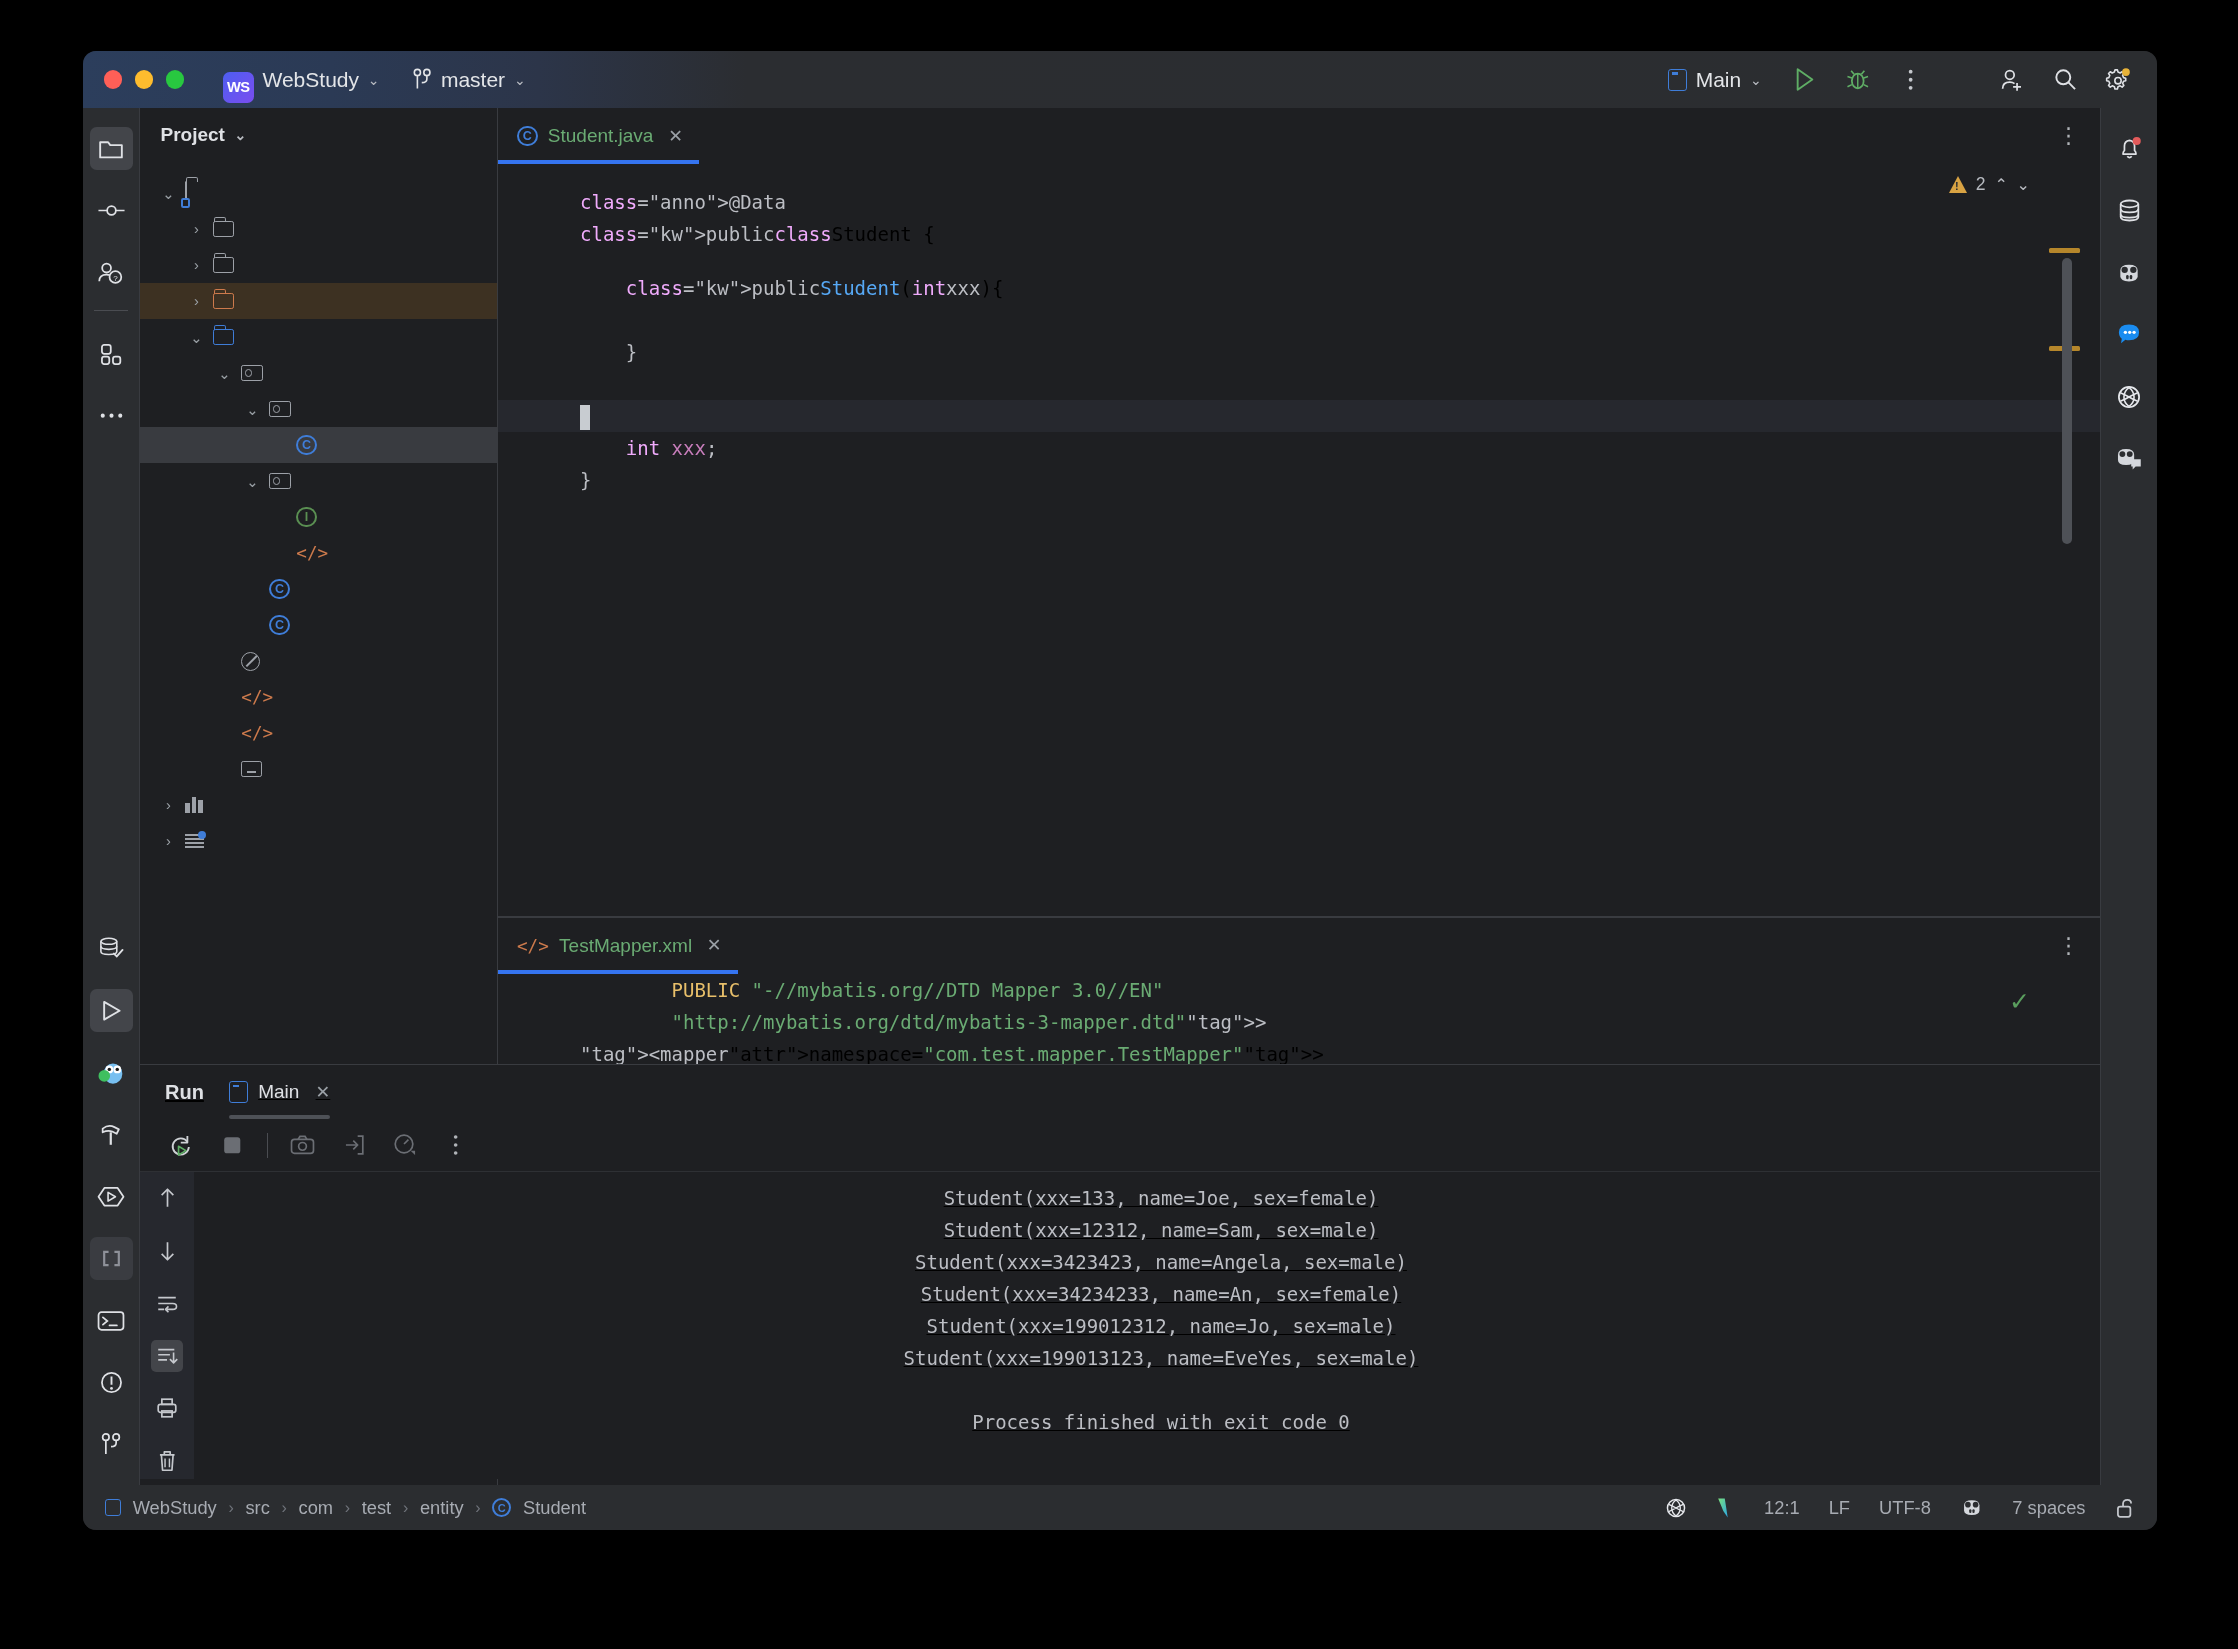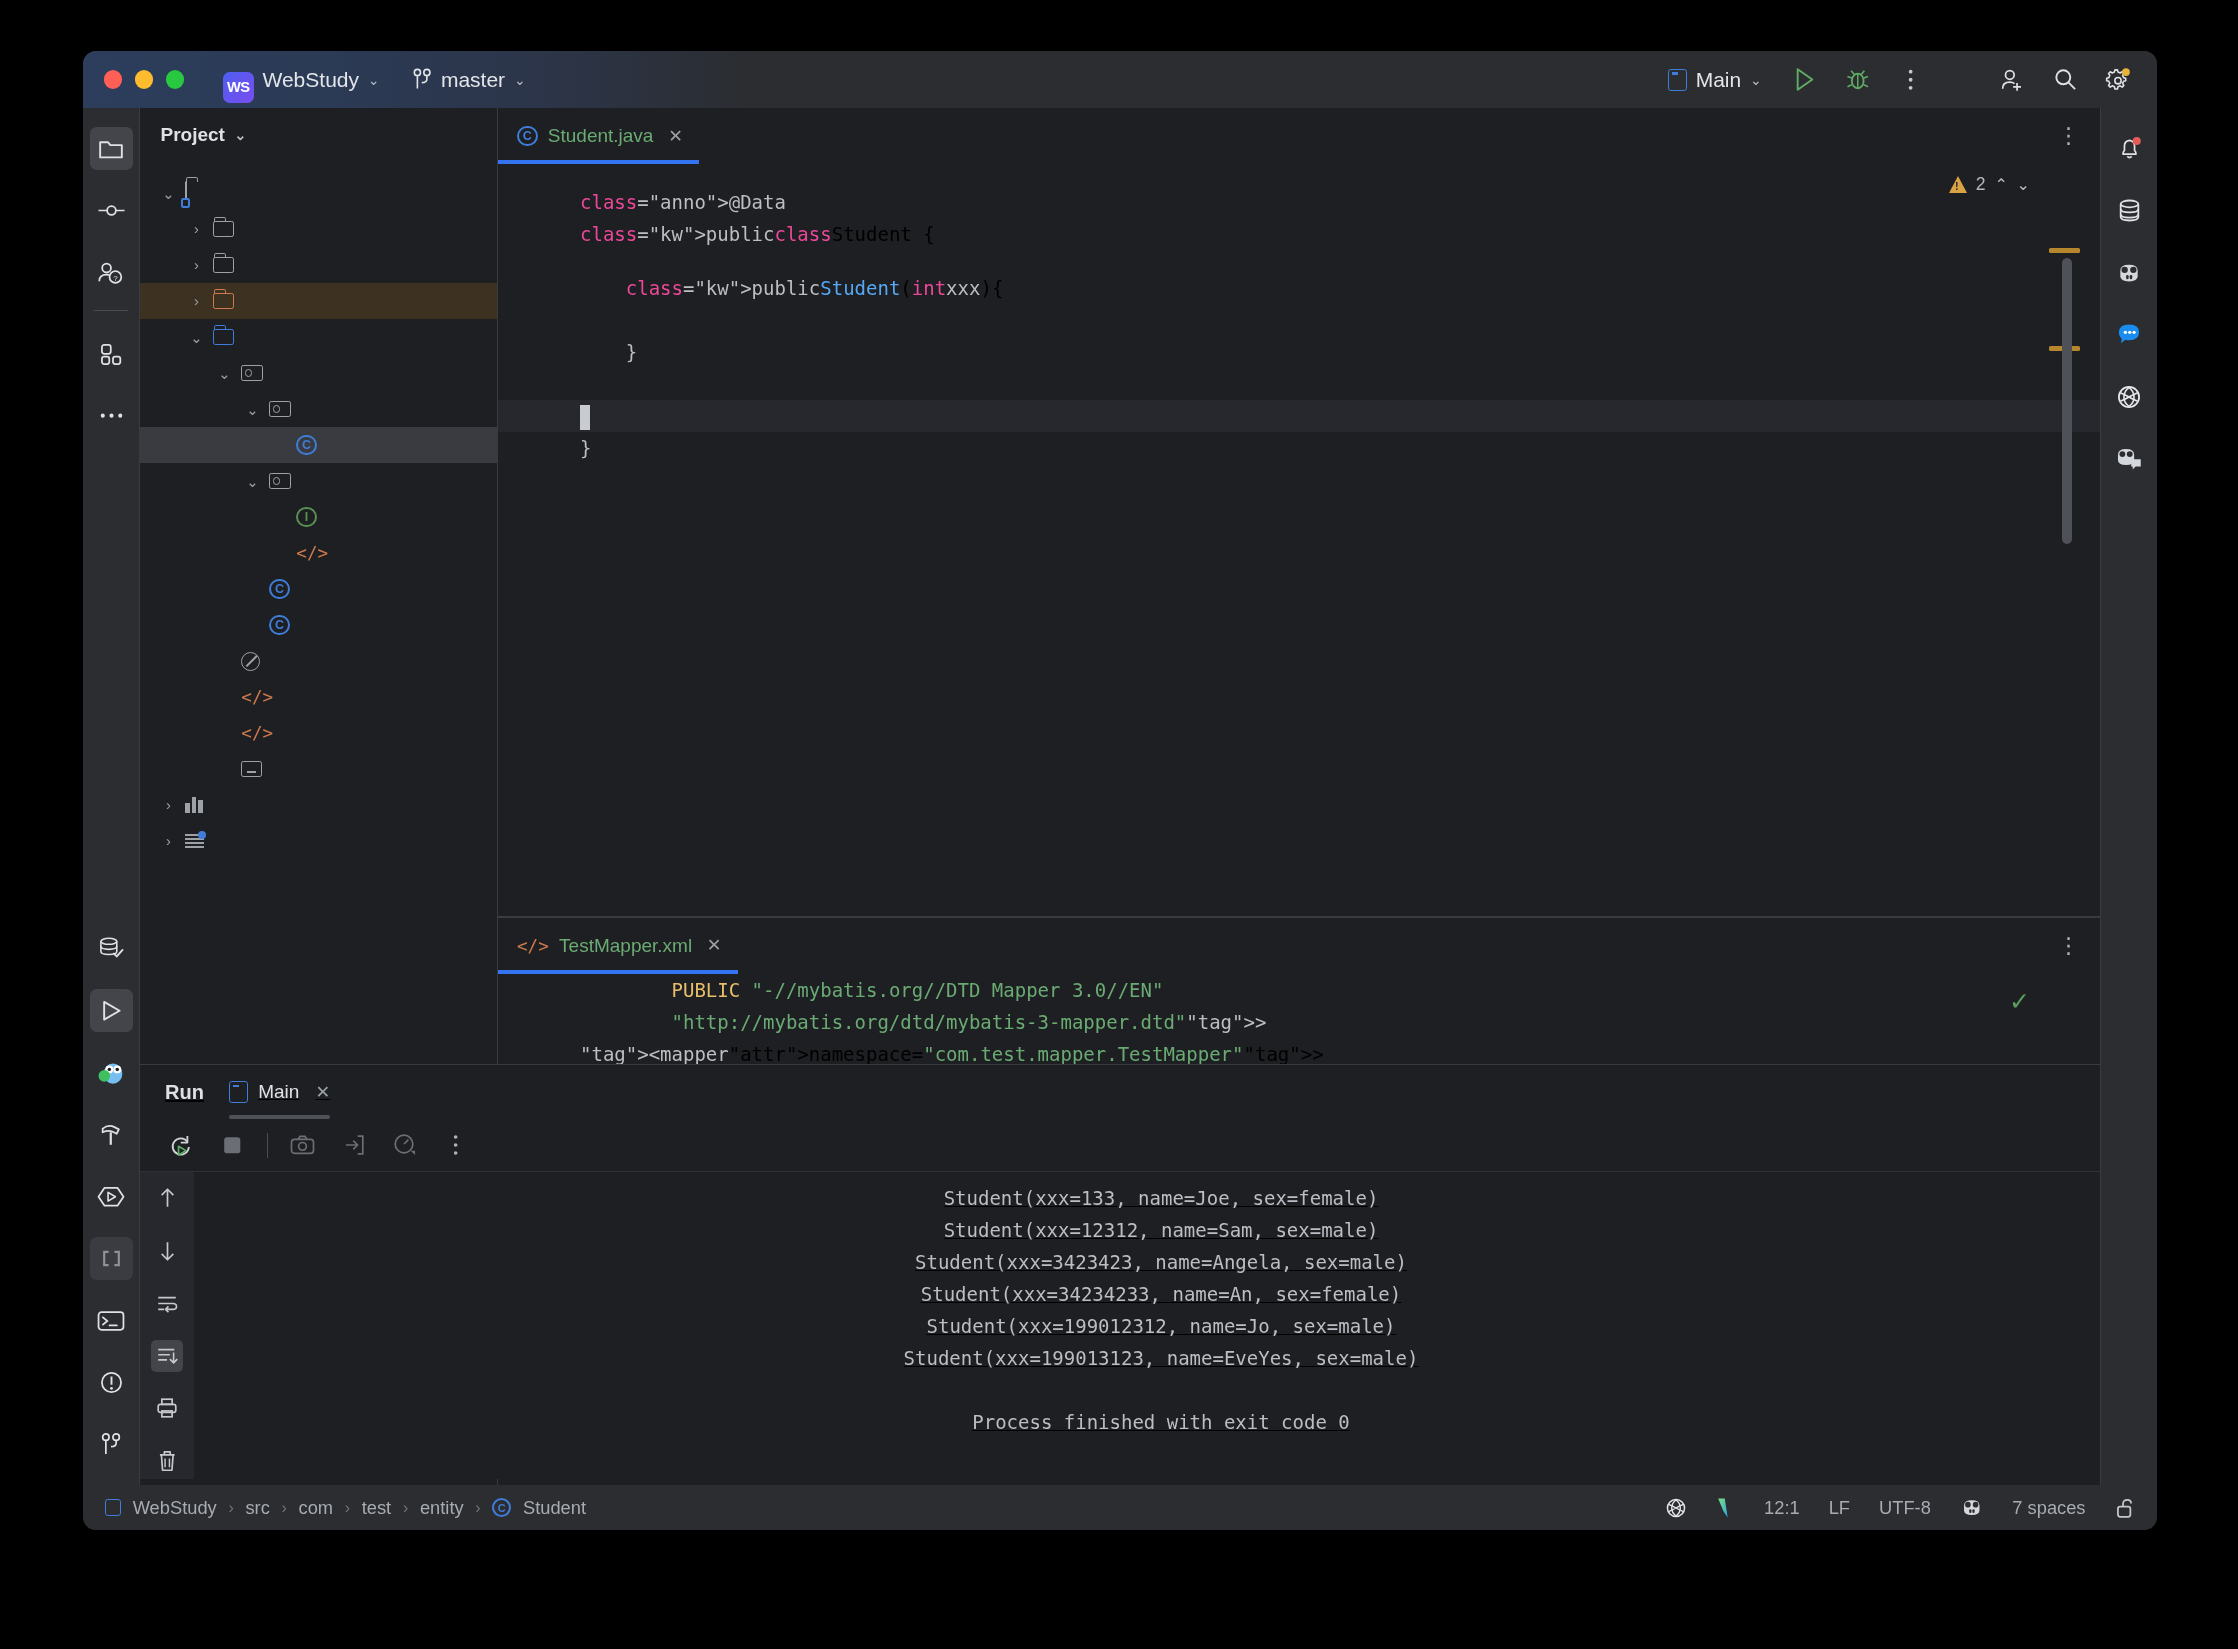--- a/index.html
+++ b/index.html
@@ -132,21 +132,21 @@
   .cline.cur { background:#26282e; }
   .gut {
     width: 82px; flex:0 0 82px; text-align:right; padding-right: 19px;
     color:#5c5f66; font-size: 17.6px; user-select:none;
   }
   .gut.cur { color:#cfd2d6; }
   .ctext { white-space:pre; color:#bcbec4; }
   .hint { color:#6f737a; font-size: 15.4px; font-family:"Liberation Sans",sans-serif; }
 
   
-  .kw { color:#ec4899; }
+  .kw { color:#f0abfc; }
   .meth { color:#56a8f5; } .fld { color:#c77dbb; } .param { color:#bcbec4; }
   .str { color:#6aab73; } .tag { color:#e8bf6a; } .sql { color:#cf8e6d; }
   .sel-ident { background:#3e4144; }
 
   .ed-scrollzone { position:absolute; right:0; top:0; bottom:0; width: 79px; }
   .scroll-thumb { position:absolute; right: 28px; width: 10.3px; border-radius:5.1px; background:#4e5157; }
   .mark { position:absolute; right: 20.5px; width: 31px; height: 5.1px; background:#b5862b; border-radius:1.5px;}
   .warn-chip { position:absolute; right: 70px; top: 10.3px; display:flex; align-items:center; gap:8.8px; font-size:17.6px; color:#b6b9bf; }
   .tri { width:0;height:0;border-left:9.5px solid transparent;border-right:9.5px solid transparent;border-bottom:17px solid #d9a343; position:relative;}
   .tri::after{content:'!';position:absolute;left:-2.9px;top:3.7px;font-size:11px;color:#2b2d30;font-weight:bold;font-family:"Liberation Sans",sans-serif;}
@@ -525,20 +525,24 @@
               <div class="cline">
                 <span class="gut"></span>
                 <span class="ctext"></span>
               </div>
               <div class="cline cur">
                 <span class="gut cur"></span>
                 <span class="ctext"><span style="display:inline-block;width:10.3px;height:25px;background:#c8ccd1;vertical-align:middle"></span></span>
               </div>
               <div class="cline">
                 <span class="gut"></span>
+                <span class="ctext">    <span class="kw">int</span> <span class="fld">xxx</span>;</span>
+              </div>
+              <div class="cline">
+                <span class="gut"></span>
                 <span class="ctext">}</span>
               </div>
               <div class="cline">
                 <span class="gut"></span>
                 <span class="ctext"></span>
               </div>
             </div>
 
           <div class="ed-scrollzone">
             <div class="warn-chip">

